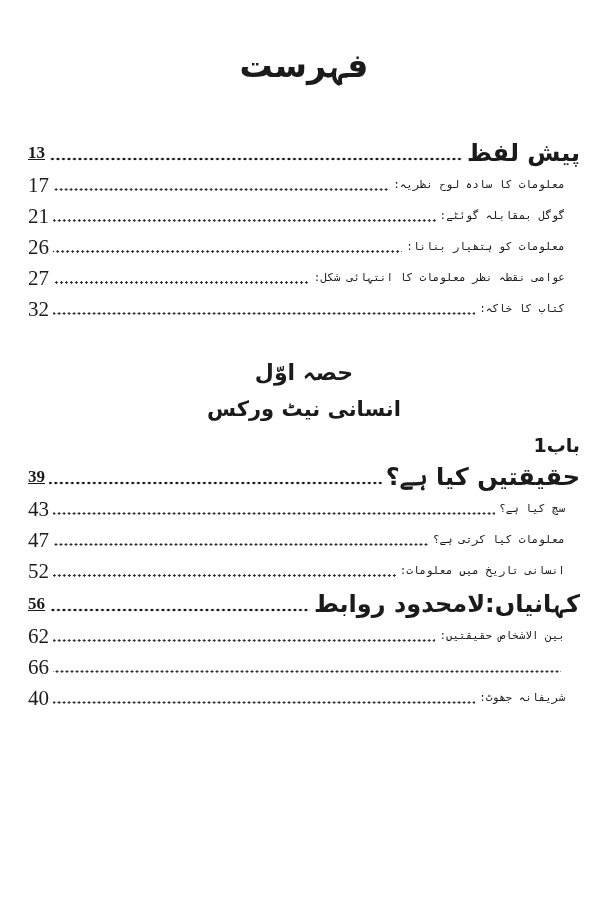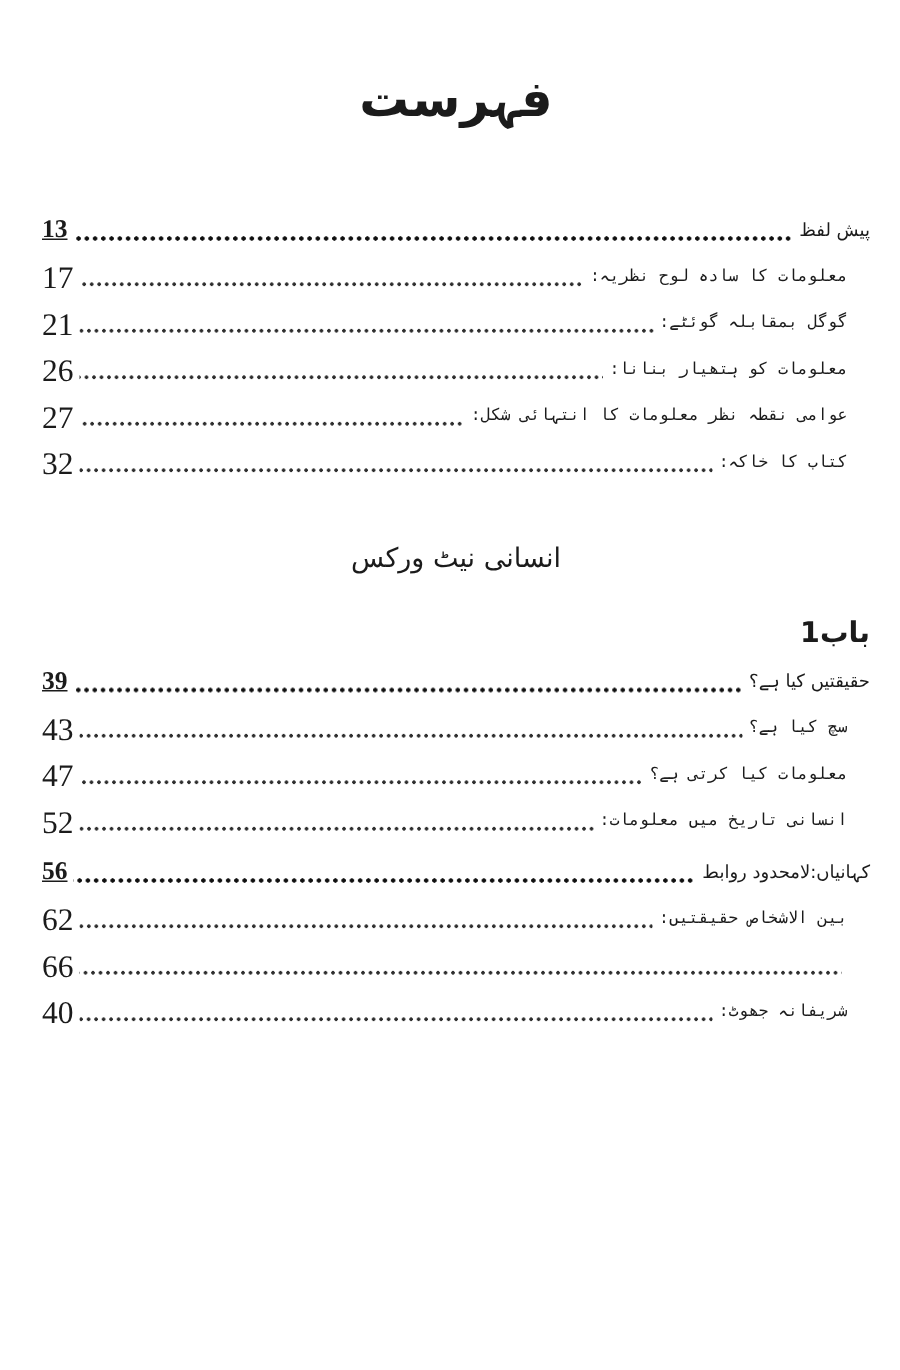--- a/index.html
+++ b/index.html
@@ -25,49 +25,49 @@
 
   .row{
     display:flex;direction:rtl;align-items:stretch;
   }
   .row .lbl{white-space:nowrap;}
   .row .num{
     font-family:"Liberation Serif","DejaVu Sans",serif;
     direction:ltr;
   }
   .row.main{height:34px;}
-  .row.main .lbl{font-size:12px;font-weight:400;line-height:34px;}
+  .row.main .lbl{font-size:24px;font-weight:700;line-height:34px;}
   .row.main .num{font-size:17px;font-weight:700;line-height:34px;text-decoration:underline;}
   .row.sub{height:31px;padding-right:15px;}
   .row.sub .lbl{font-size:11px;line-height:31px;font-family:Liberation Mono, monospace;}
   .row.sub .num{font-size:21px;line-height:31px;}
 
   .leader{
     flex:1;align-self:flex-end;
     height:5px;margin:0 4px 9px 4px;
     background-image:radial-gradient(circle,#2e2e2e 1.05px,transparent 1.35px);
     background-size:5px 5px;
     background-repeat:repeat-x;
     background-position:center bottom;
   }
   .row.main .leader{
     background-image:radial-gradient(circle,#101010 1.3px,transparent 1.6px);
     background-size:5.5px 6px;height:6px;margin-bottom:8px;
   }
 
   .part-heading{margin-top:30px;text-align:center;direction:rtl;}
   .part-heading .line1{height:36px;line-height:36px;font-size:22px;font-weight:600;}
-  .part-heading .line2{height:36px;line-height:36px;font-size:18px;font-weight:400;}
+  .part-heading .line2{height:36px;line-height:36px;font-size:21px;font-weight:700;}
 
   .chapter-heading{
     direction:rtl;text-align:right;
     height:30px;line-height:30px;
     font-size:19px;font-weight:700;
   }
-  .chapter1-heading{margin-top:16px;}
+  .chapter1-heading{margin-top:3px;}
   .chapter2-heading{margin-top:48px;}
 </style>
 </head>
 <body>
 
 <div class="page">
 
   <h1 class="title">فہرست</h1>
 
   <div class="toc-block preface-block">
@@ -97,20 +97,21 @@
       <span class="num">27</span>
     </div>
     <div class="row sub">
       <span class="lbl">کتاب کا خاکہ:</span>
       <span class="leader"></span>
       <span class="num">32</span>
     </div>
   </div>
 
   <div class="part-heading">
+    <div class="line1">حصہ اوّل</div>
     <div class="line2">انسانی نیٹ ورکس</div>
   </div>
 
   <div class="chapter-heading chapter1-heading">باب1</div>
 
   <div class="toc-block">
     <div class="row main">
       <span class="lbl">حقیقتیں کیا ہے؟</span>
       <span class="leader"></span>
       <span class="num">39</span>

